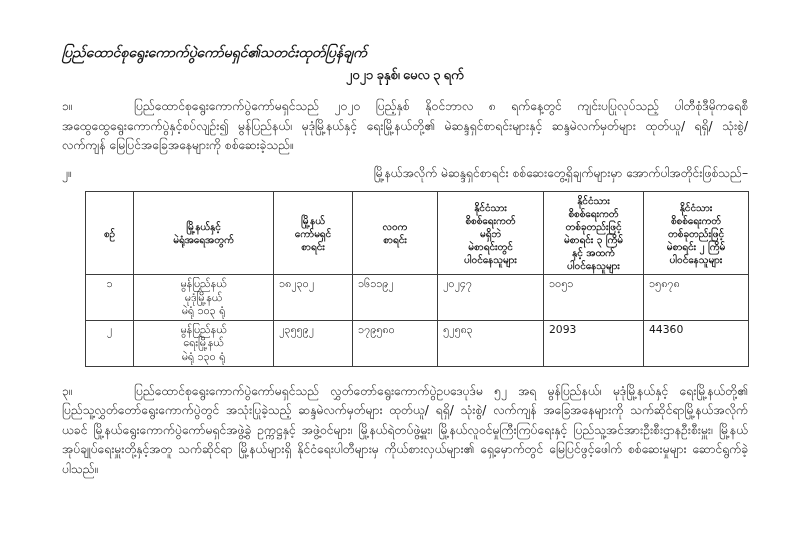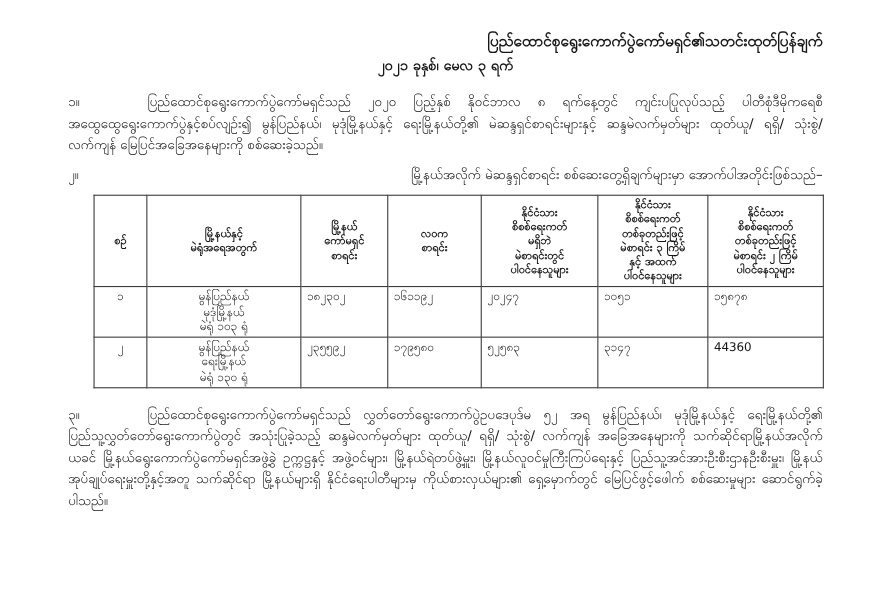--- a/index.html
+++ b/index.html
@@ -12,32 +12,34 @@
     font-family: "DejaVu Sans", sans-serif;
     overflow: hidden;
     box-sizing: border-box;
   }
   .content {
     box-sizing: border-box;
     padding: 28px 52px 0 62px;
     width: 100%;
   }
   .doc-title {
-    text-align: right;
+    text-align: left;
     font-weight: bold;
     font-size: 14px;
     line-height: 20px;
-    margin: 0 0 3px 0;
+    margin: 14px 0 3px 0;
+    font-style: italic;
   }
   .doc-date {
     text-align: center;
     font-weight: bold;
     font-size: 13px;
     line-height: 19px;
     margin: 0 0 13px 0;
+    font-family: Liberation Serif, serif;
   }
   .para {
     position: relative;
     font-size: 12.2px;
     line-height: 19.5px;
     text-align: justify;
     margin: 0 0 8px 0;
   }
   .para .num {
     position: absolute;
@@ -161,21 +163,21 @@
           <td class="c-num">၁၅၈၇၈</td>
         </tr>
         <tr class="r2">
           <td class="c-no">၂</td>
           <td class="c-town">မွန်ပြည်နယ်
 ရေးမြို့နယ်
 မဲရုံ ၁၃၀  ရုံ</td>
           <td class="c-num">၂၃၅၅၉၂</td>
           <td class="c-num">၁၇၉၅၈၀</td>
           <td class="c-num">၅၂၅၈၃</td>
-          <td class="c-num">၃၁၄၇</td>
+          <td class="c-num">2093</td>
           <td class="c-num">44360</td>
         </tr>
       </tbody>
     </table>
 
     <div class="para closing">
       <span class="num">၃။</span>
       <span class="ptext">ပြည်ထောင်စုရွေးကောက်ပွဲကော်မရှင်သည် လွှတ်တော်ရွေးကောက်ပွဲဥပဒေပုဒ်မ ၅၂ အရ မွန်ပြည်နယ်၊ မုဒုံမြို့နယ်နှင့် ရေးမြို့နယ်တို့၏ ပြည်သူ့လွှတ်တော်ရွေးကောက်ပွဲတွင် အသုံးပြုခဲ့သည့် ဆန္ဒမဲလက်မှတ်များ ထုတ်ယူ/ ရရှိ/ သုံးစွဲ/ လက်ကျန် အခြေအနေများကို သက်ဆိုင်ရာမြို့နယ်အလိုက် ယခင် မြို့နယ်ရွေးကောက်ပွဲကော်မရှင်အဖွဲ့ခွဲ ဥက္ကဋ္ဌနှင့် အဖွဲ့ဝင်များ၊ မြို့နယ်ရဲတပ်ဖွဲ့မှူး၊ မြို့နယ်လူဝင်မှုကြီးကြပ်ရေးနှင့် ပြည်သူ့အင်အားဦးစီးဌာနဦးစီးမှူး၊ မြို့နယ်အုပ်ချုပ်ရေးမှူးတို့နှင့်အတူ သက်ဆိုင်ရာ မြို့နယ်များရှိ နိုင်ငံရေးပါတီများမှ ကိုယ်စားလှယ်များ၏ ရှေ့မှောက်တွင် မြေပြင်ဖွင့်ဖေါက် စစ်ဆေးမှုများ ဆောင်ရွက်ခဲ့ပါသည်။</span>
     </div>
 

